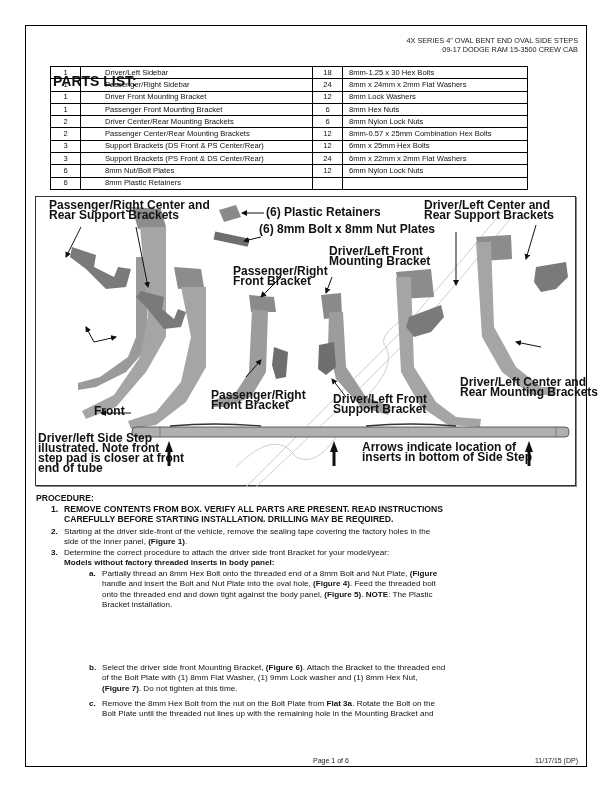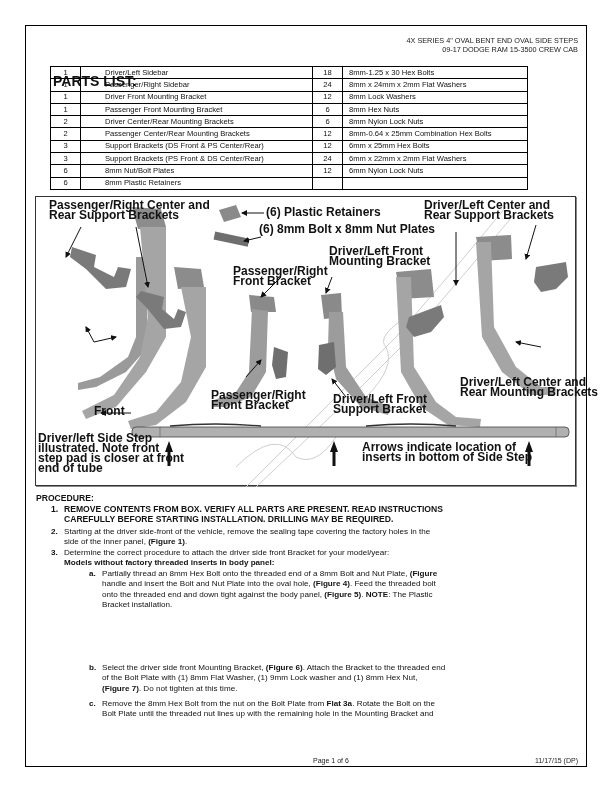--- a/index.html
+++ b/index.html
@@ -67,21 +67,21 @@
       <tr>
         <td class="q">2</td>
         <td class="d1">Driver Center/Rear Mounting Brackets</td>
         <td class="q">6</td>
         <td class="d2">8mm Nylon Lock Nuts</td>
       </tr>
       <tr>
         <td class="q">2</td>
         <td class="d1">Passenger Center/Rear Mounting Brackets</td>
         <td class="q">12</td>
-        <td class="d2">8mm-0.64 x 25mm Combination Hex Bolts</td>
+        <td class="d2">8mm-0.57 x 25mm Combination Hex Bolts</td>
       </tr>
       <tr>
         <td class="q">3</td>
         <td class="d1">Support Brackets (DS Front &amp; PS Center/Rear)</td>
         <td class="q">12</td>
         <td class="d2">6mm x 25mm Hex Bolts</td>
       </tr>
       <tr>
         <td class="q">3</td>
         <td class="d1">Support Brackets (PS Front &amp; DS Center/Rear)</td>

